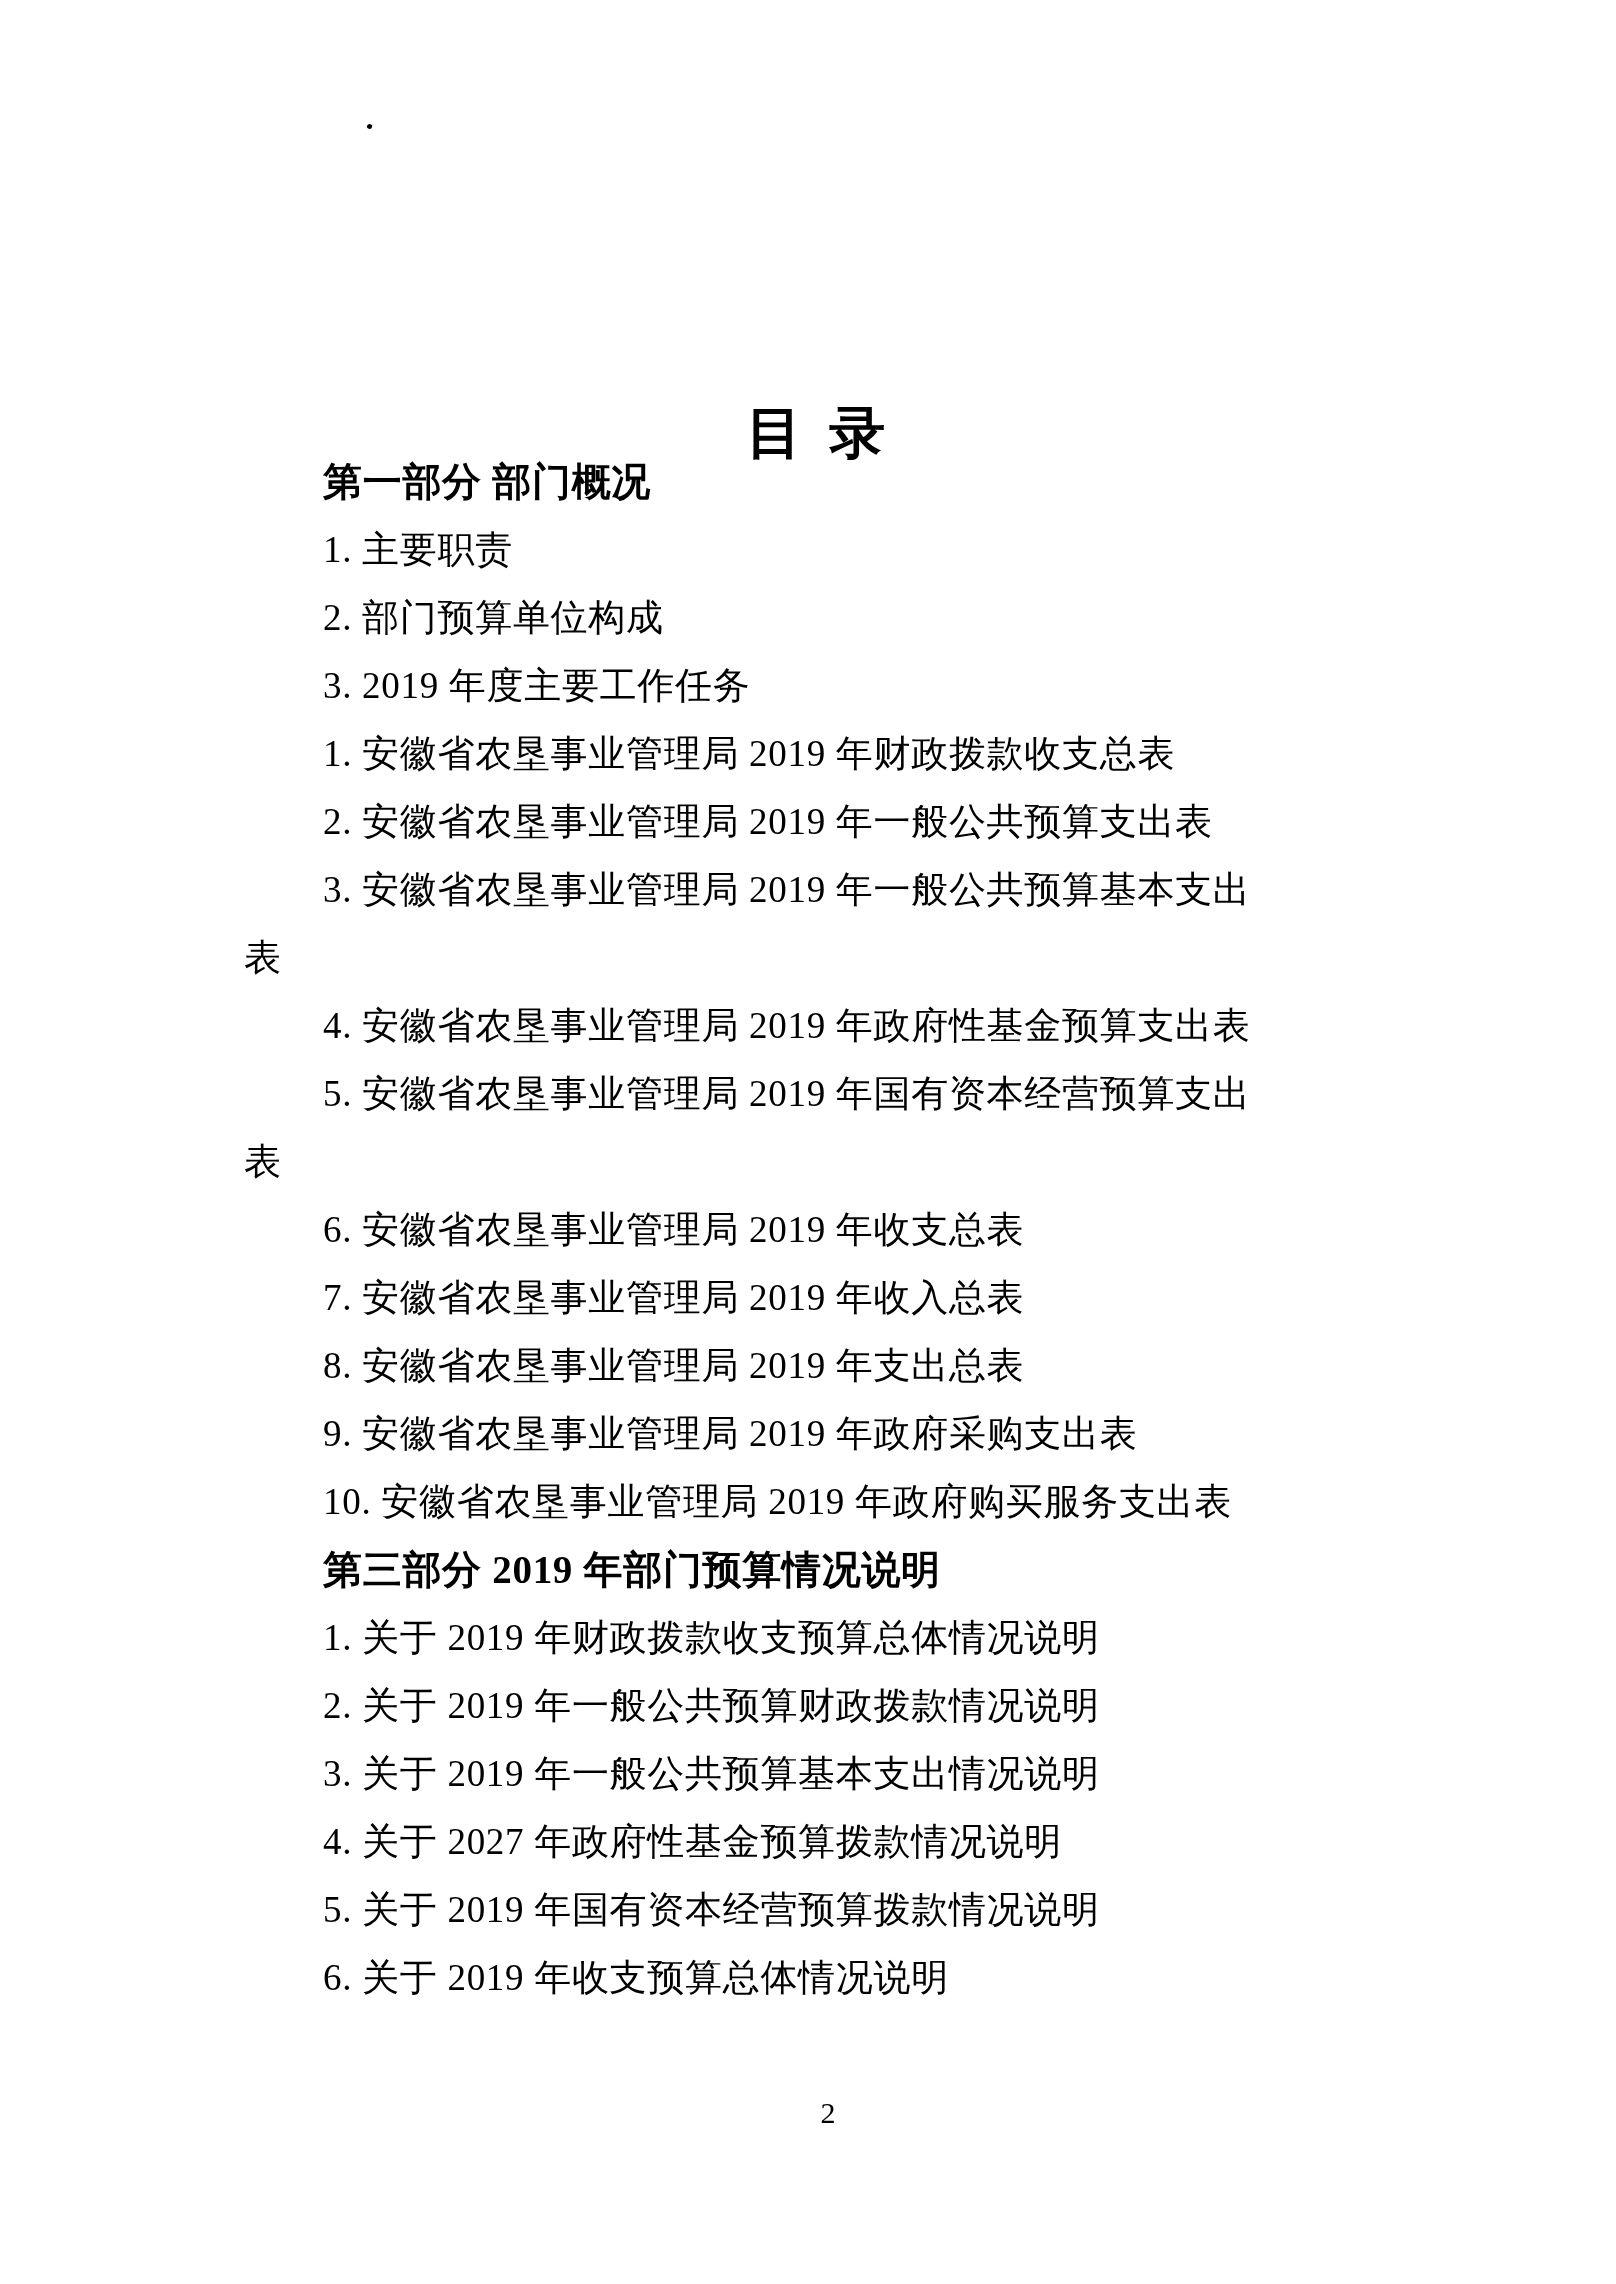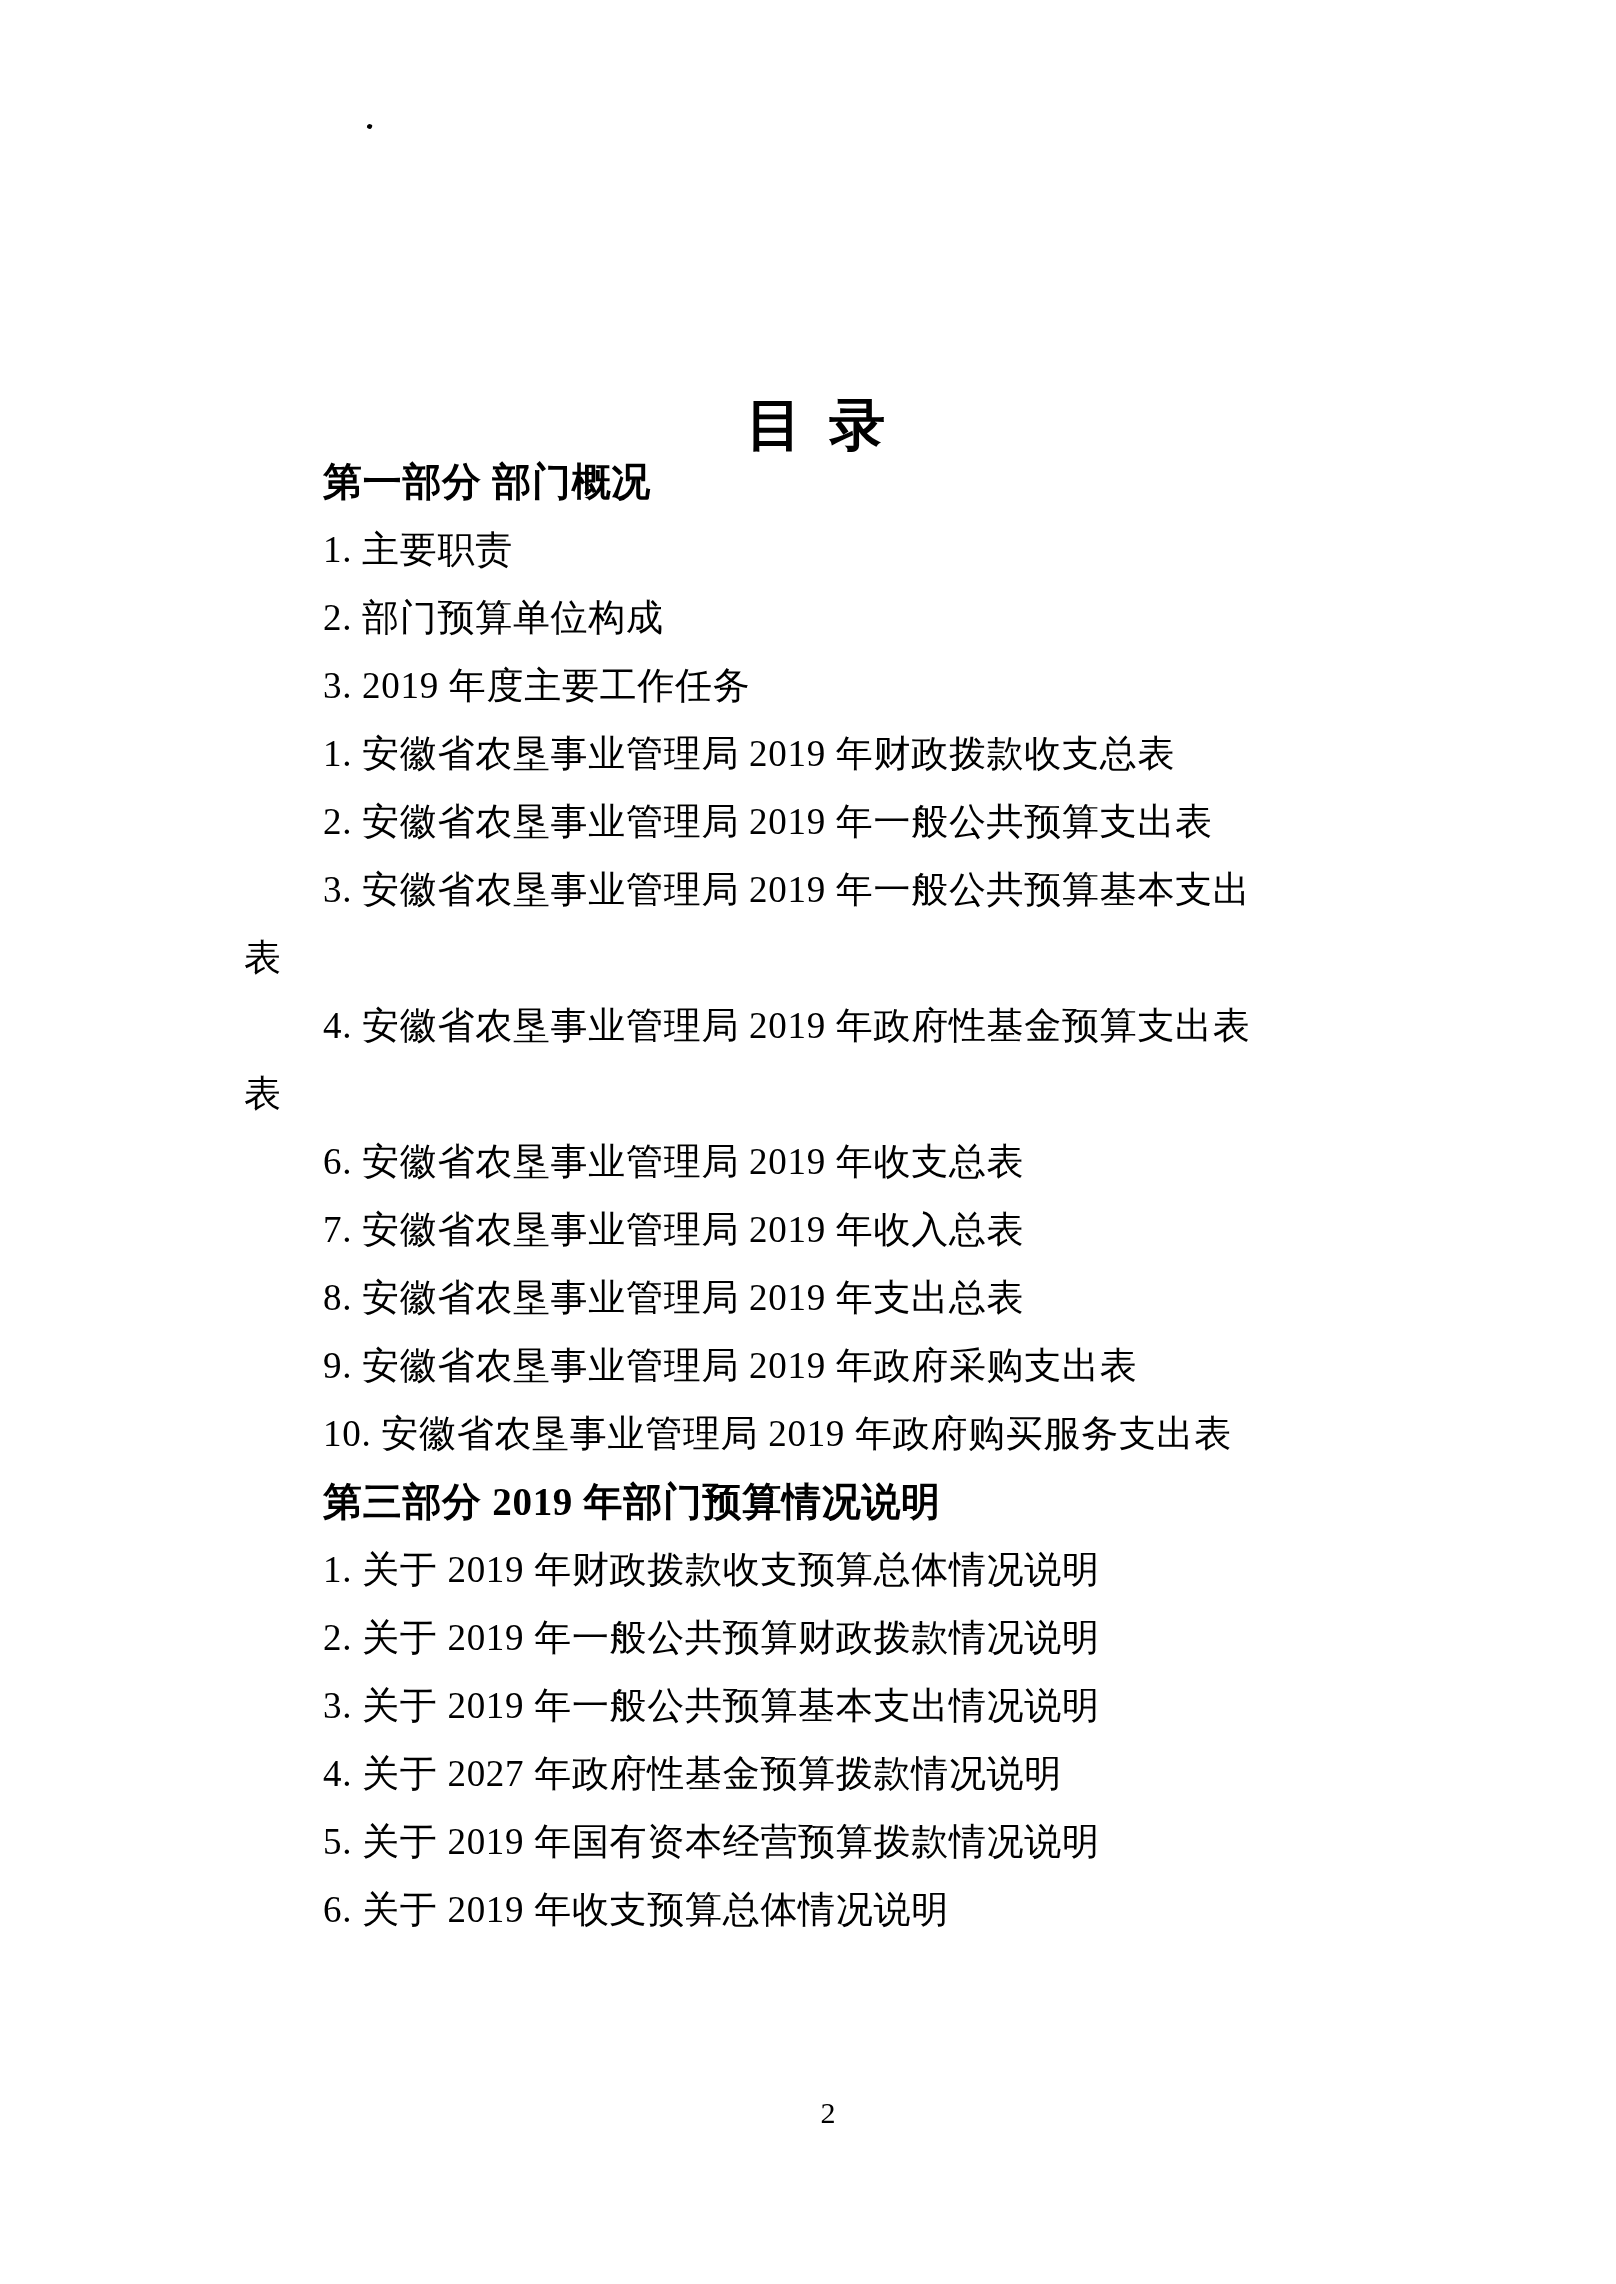--- a/index.html
+++ b/index.html
@@ -27,21 +27,21 @@
     border-radius: 60% 40% 55% 45%;
     transform: rotate(28deg);
   }
   .doc-title {
     position: absolute;
     top: 375px;
     left: 0;
     right: 0;
     height: 85px;
     line-height: 85px;
-    margin: 8px;
+    margin: 16px;
     text-align: center;
     text-indent: 22px;
     font-size: 56px;
     font-weight: bold;
     letter-spacing: 6.5px;
     white-space: pre;
   }
   .toc {
     position: absolute;
     top: 448px;
@@ -90,20 +90,21 @@
   <div class="toc">
       <div class="line heading">第一部分 部门概况</div>
       <div class="line item">1. 主要职责</div>
       <div class="line item">2. 部门预算单位构成</div>
       <div class="line item">3. 2019 年度主要工作任务</div>
       <div class="line item">1. 安徽省农垦事业管理局 2019 年财政拨款收支总表</div>
       <div class="line item">2. 安徽省农垦事业管理局 2019 年一般公共预算支出表</div>
       <div class="line item">3. 安徽省农垦事业管理局 2019 年一般公共预算基本支出</div>
       <div class="line wrap">表</div>
       <div class="line item">4. 安徽省农垦事业管理局 2019 年政府性基金预算支出表</div>
+      <div class="line item">5. 安徽省农垦事业管理局 2019 年国有资本经营预算支出</div>
       <div class="line wrap">表</div>
       <div class="line item">6. 安徽省农垦事业管理局 2019 年收支总表</div>
       <div class="line item">7. 安徽省农垦事业管理局 2019 年收入总表</div>
       <div class="line item">8. 安徽省农垦事业管理局 2019 年支出总表</div>
       <div class="line item">9. 安徽省农垦事业管理局 2019 年政府采购支出表</div>
       <div class="line item">10. 安徽省农垦事业管理局 2019 年政府购买服务支出表</div>
       <div class="line heading">第三部分 2019 年部门预算情况说明</div>
       <div class="line item">1. 关于 2019 年财政拨款收支预算总体情况说明</div>
       <div class="line item">2. 关于 2019 年一般公共预算财政拨款情况说明</div>
       <div class="line item">3. 关于 2019 年一般公共预算基本支出情况说明</div>

